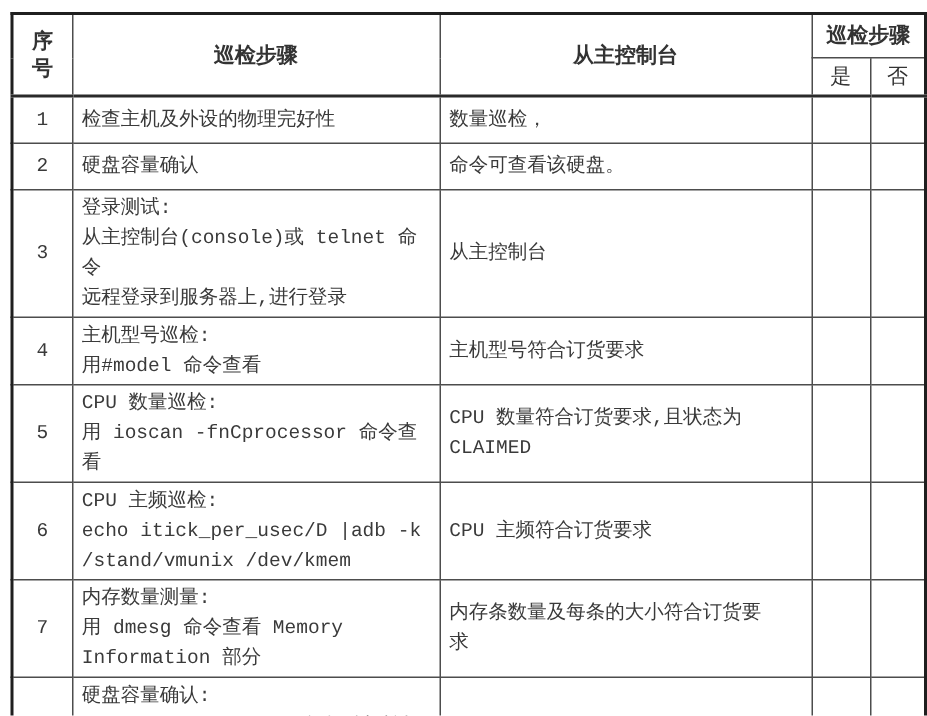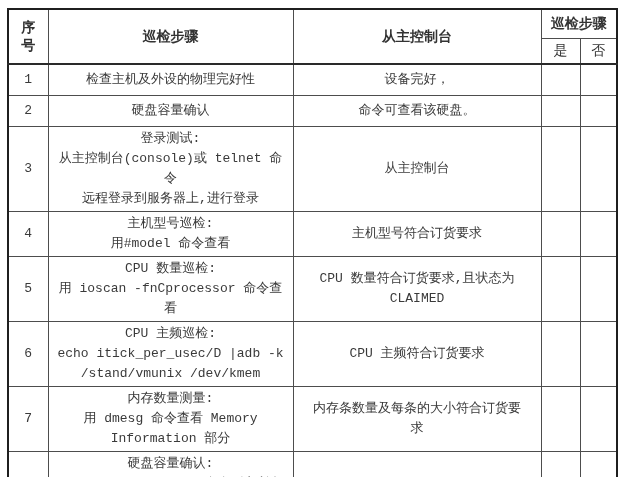--- a/index.html
+++ b/index.html
@@ -52,21 +52,21 @@
   thead th[rowspan] {
     border-bottom: 2px solid #2a2a2a;
   }
 
   
   td.seq {
     text-align: center;
     line-height: 20px;
   }
   td.steps, td.expected {
-    text-align: center;
+    text-align: left;
     white-space: pre-line;
     line-height: 20px;
   }
   td.mark {
     background: #ffffff;
   }
   tr.r1 td, tr.r2 td { height: 26px; }
   tr.r3 td { height: 60px; }
   tr.r4 td { height: 40px; }
   tr.r5 td { height: 44px; }
@@ -95,21 +95,21 @@
       </tr>
       <tr class="hrow2">
         <th>是</th>
         <th>否</th>
       </tr>
     </thead>
     <tbody>
       <tr class="r1">
         <td class="seq">1</td>
         <td class="steps">检查主机及外设的物理完好性</td>
-        <td class="expected">设备完好，</td>
+        <td class="expected">数量巡检，</td>
         <td class="mark"></td>
         <td class="mark"></td>
       </tr>
       <tr class="r2">
         <td class="seq">2</td>
         <td class="steps">硬盘容量确认</td>
         <td class="expected">命令可查看该硬盘。</td>
         <td class="mark"></td>
         <td class="mark"></td>
       </tr>

